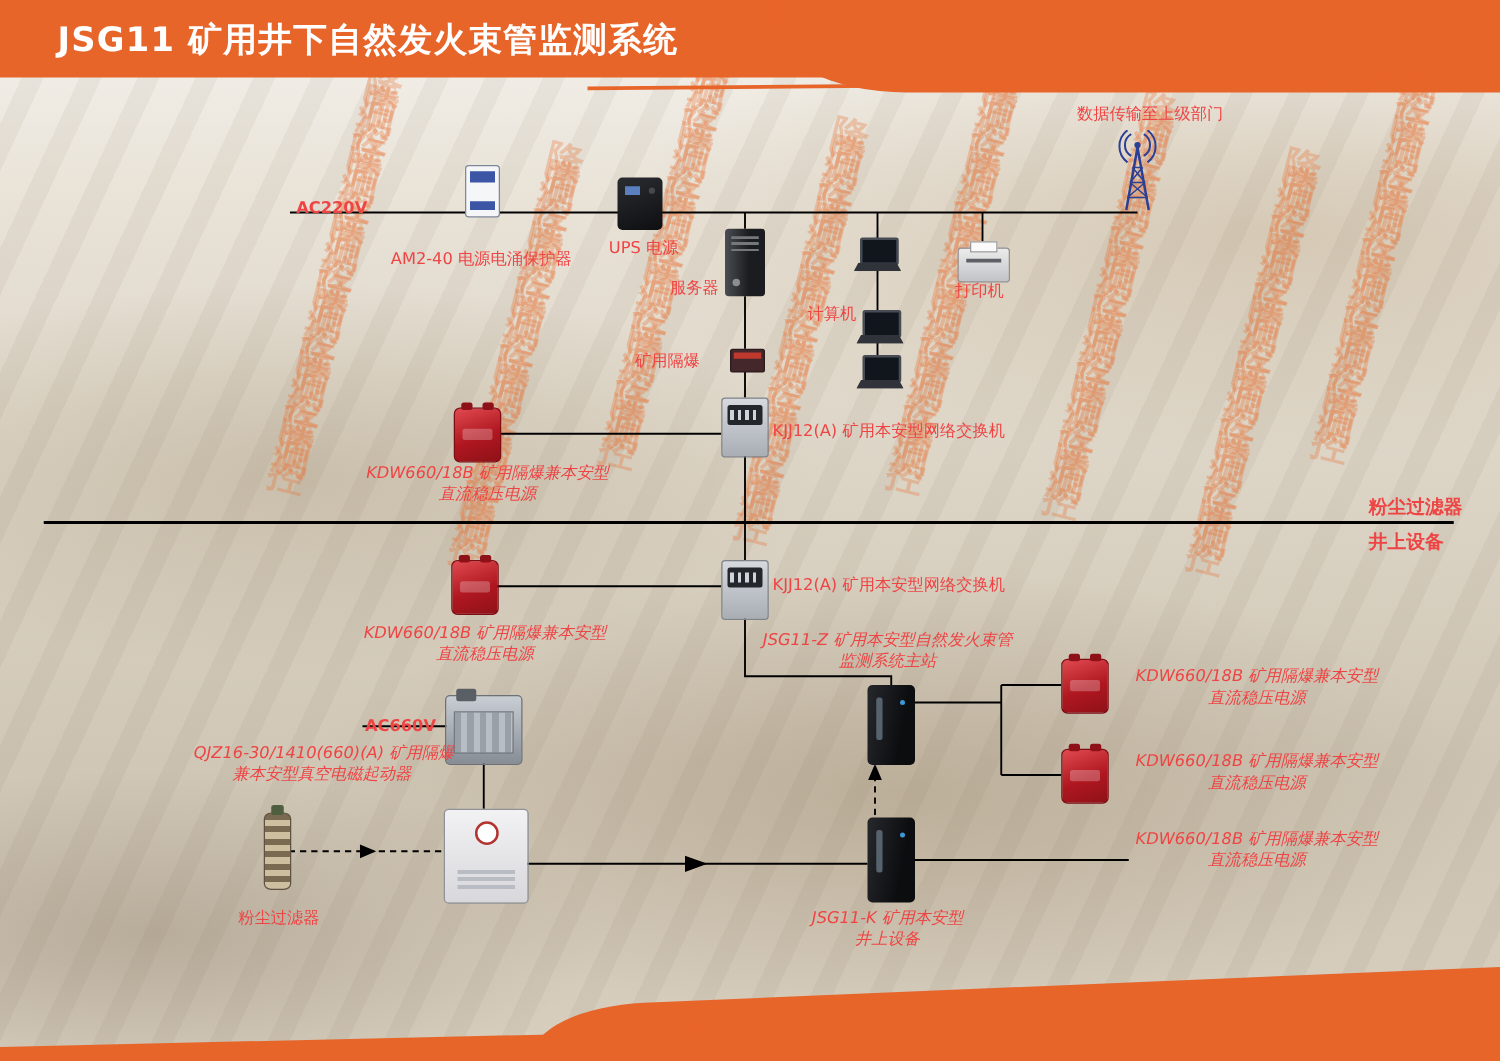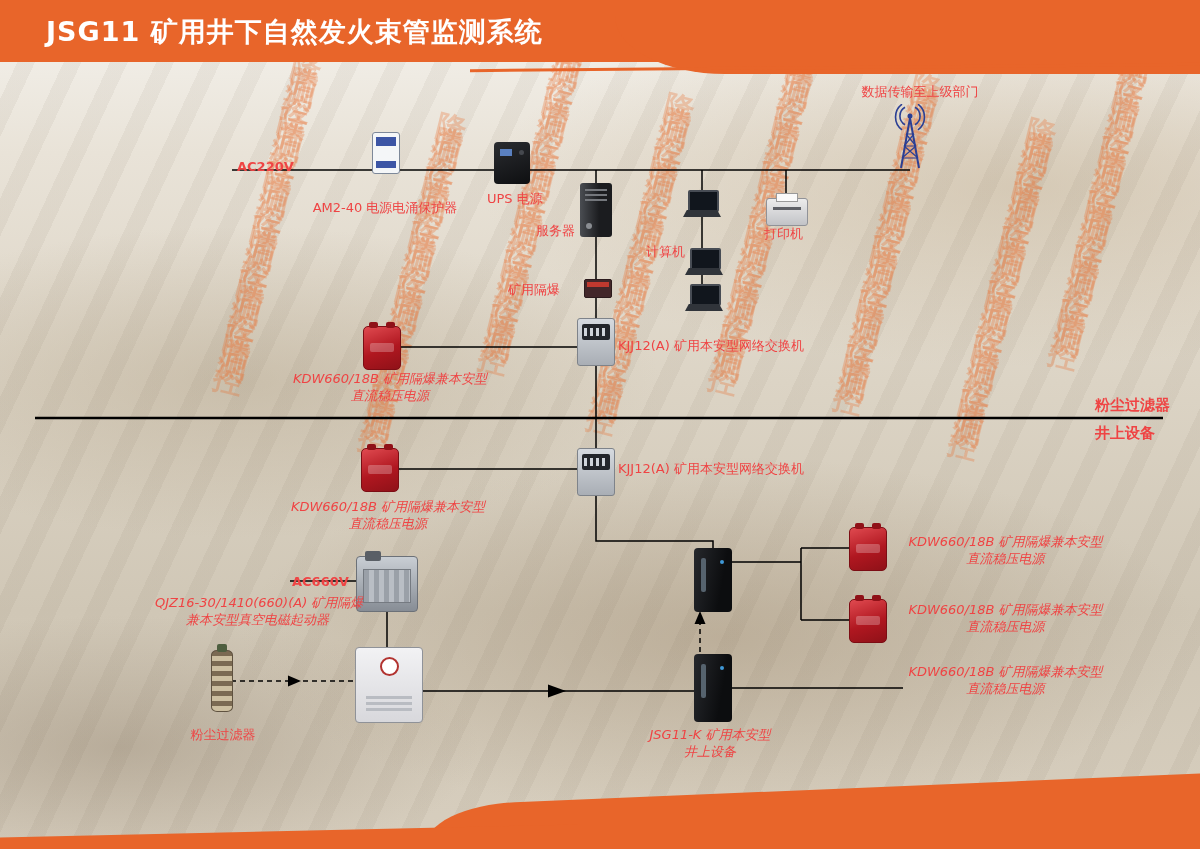--- a/index.html
+++ b/index.html
@@ -222,20 +222,24 @@
   <div class="lbl" style="left:618px; top:461px">KJJ12(A) 矿用本安型网络交换机</div>
 
   <div class="icon psu" style="left:361px; top:448px">
       <i></i>
     </div>
   <div class="lbl center" style="left:290px; top:499px; width:196px">
     <span class="ln">KDW660/18B 矿用隔爆兼本安型</span>
     <span class="ln">直流稳压电源</span>
   </div>
 
+  <div class="lbl center" style="left:610px; top:505px; width:200px">
+    <span class="ln">JSG11-Z 矿用本安型自然发火束管</span>
+    <span class="ln">监测系统主站</span>
+  </div>
   <div class="icon station" style="left:694px; top:548px"></div>
 
   <div class="icon psu" style="left:849px; top:527px">
       <i></i>
     </div>
   <div class="lbl center" style="left:903px; top:534px; width:205px">
     <span class="ln">KDW660/18B 矿用隔爆兼本安型</span>
     <span class="ln">直流稳压电源</span>
   </div>
   <div class="icon psu" style="left:849px; top:599px">

